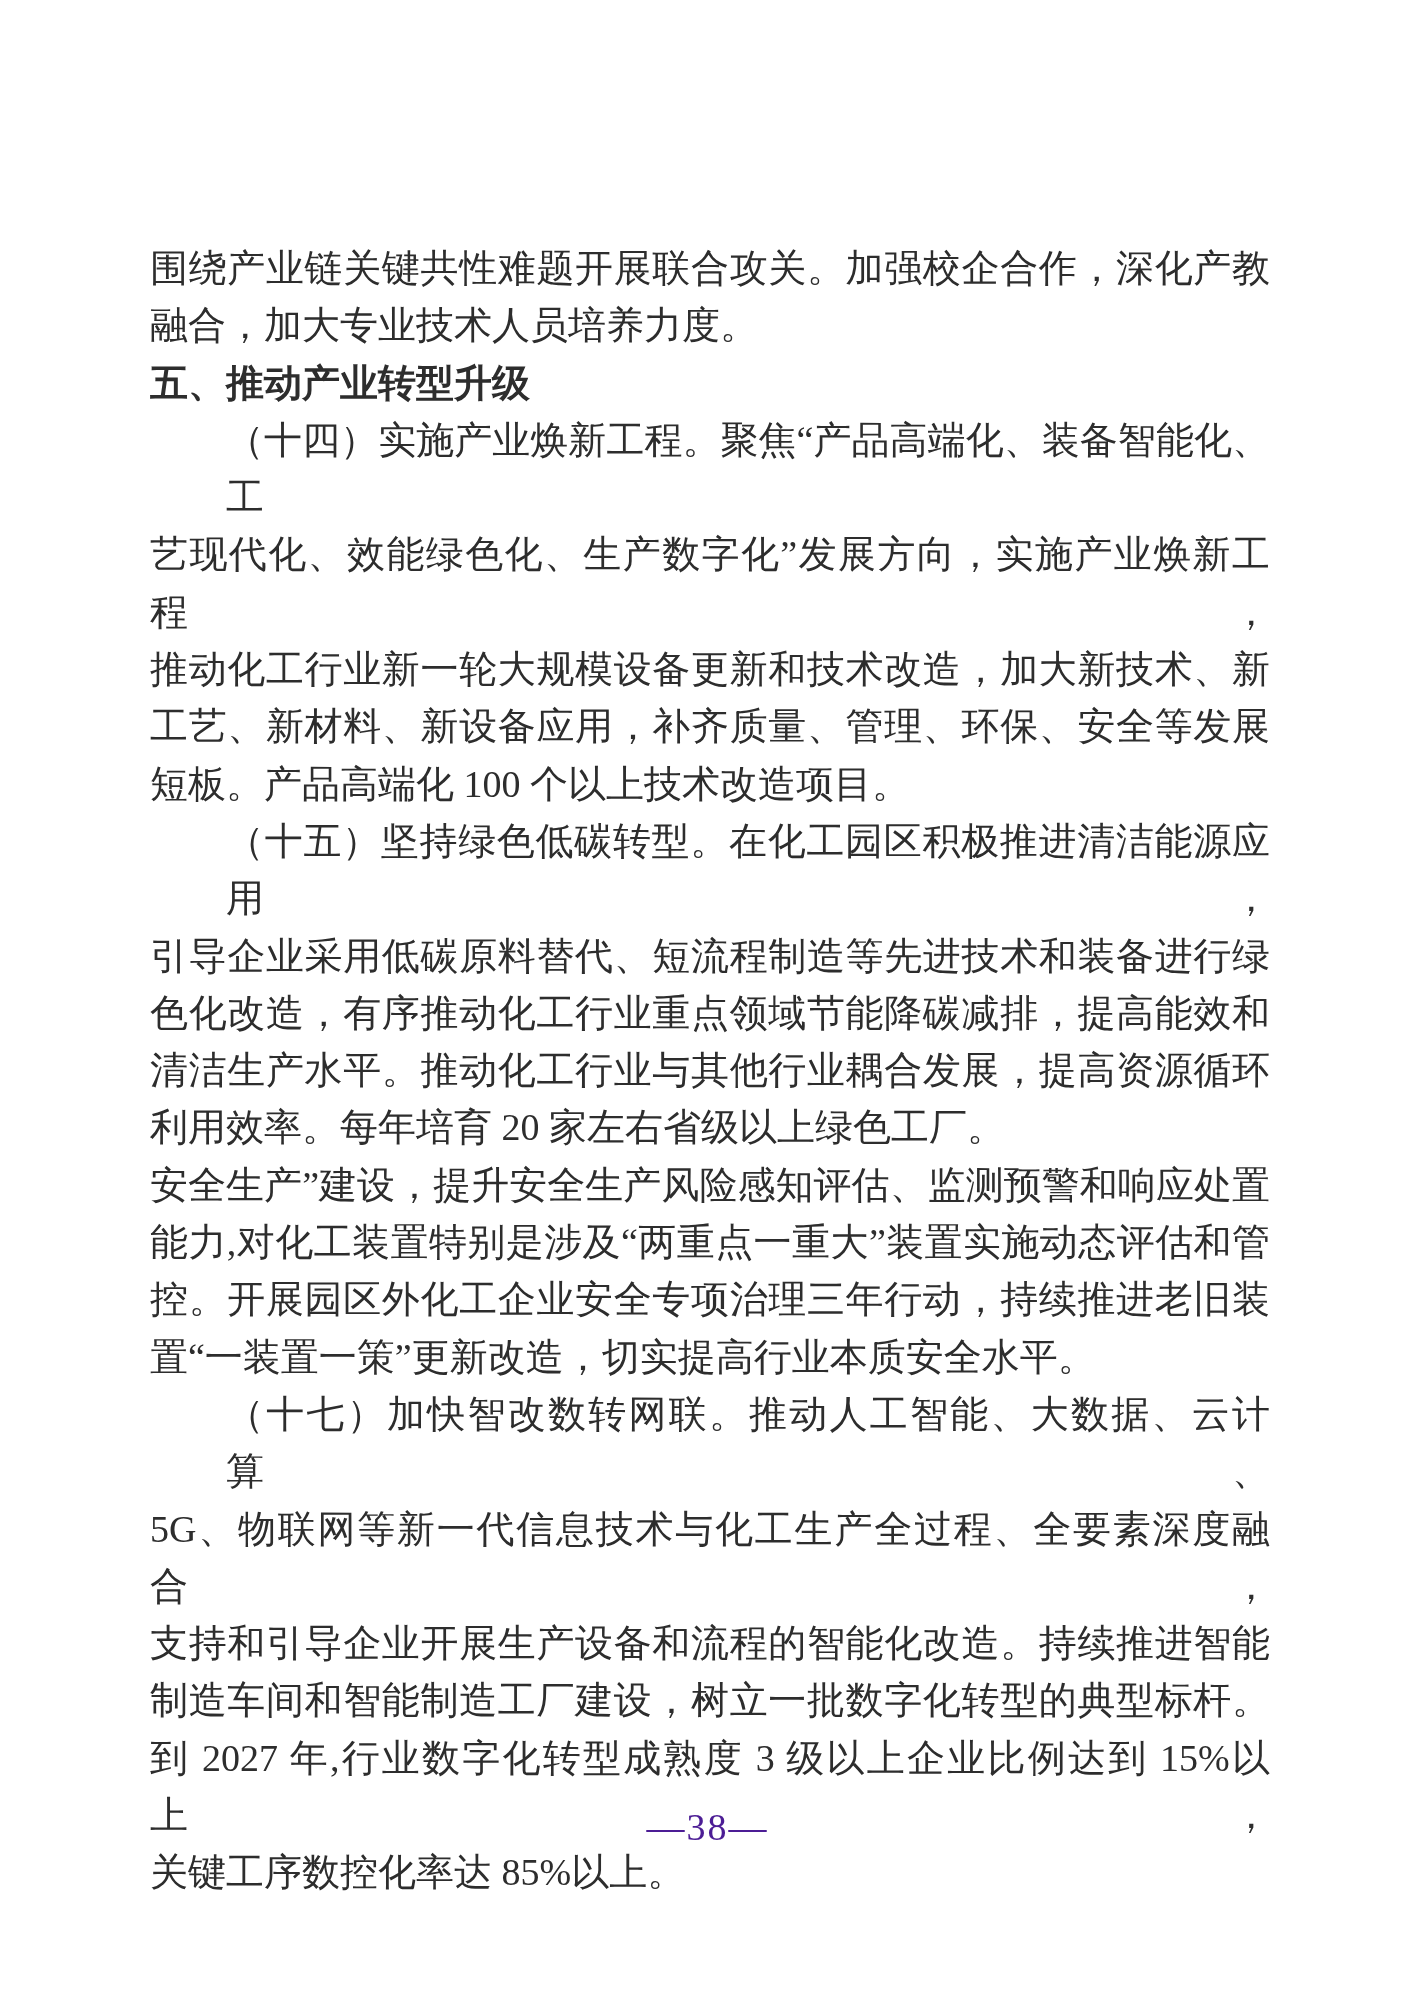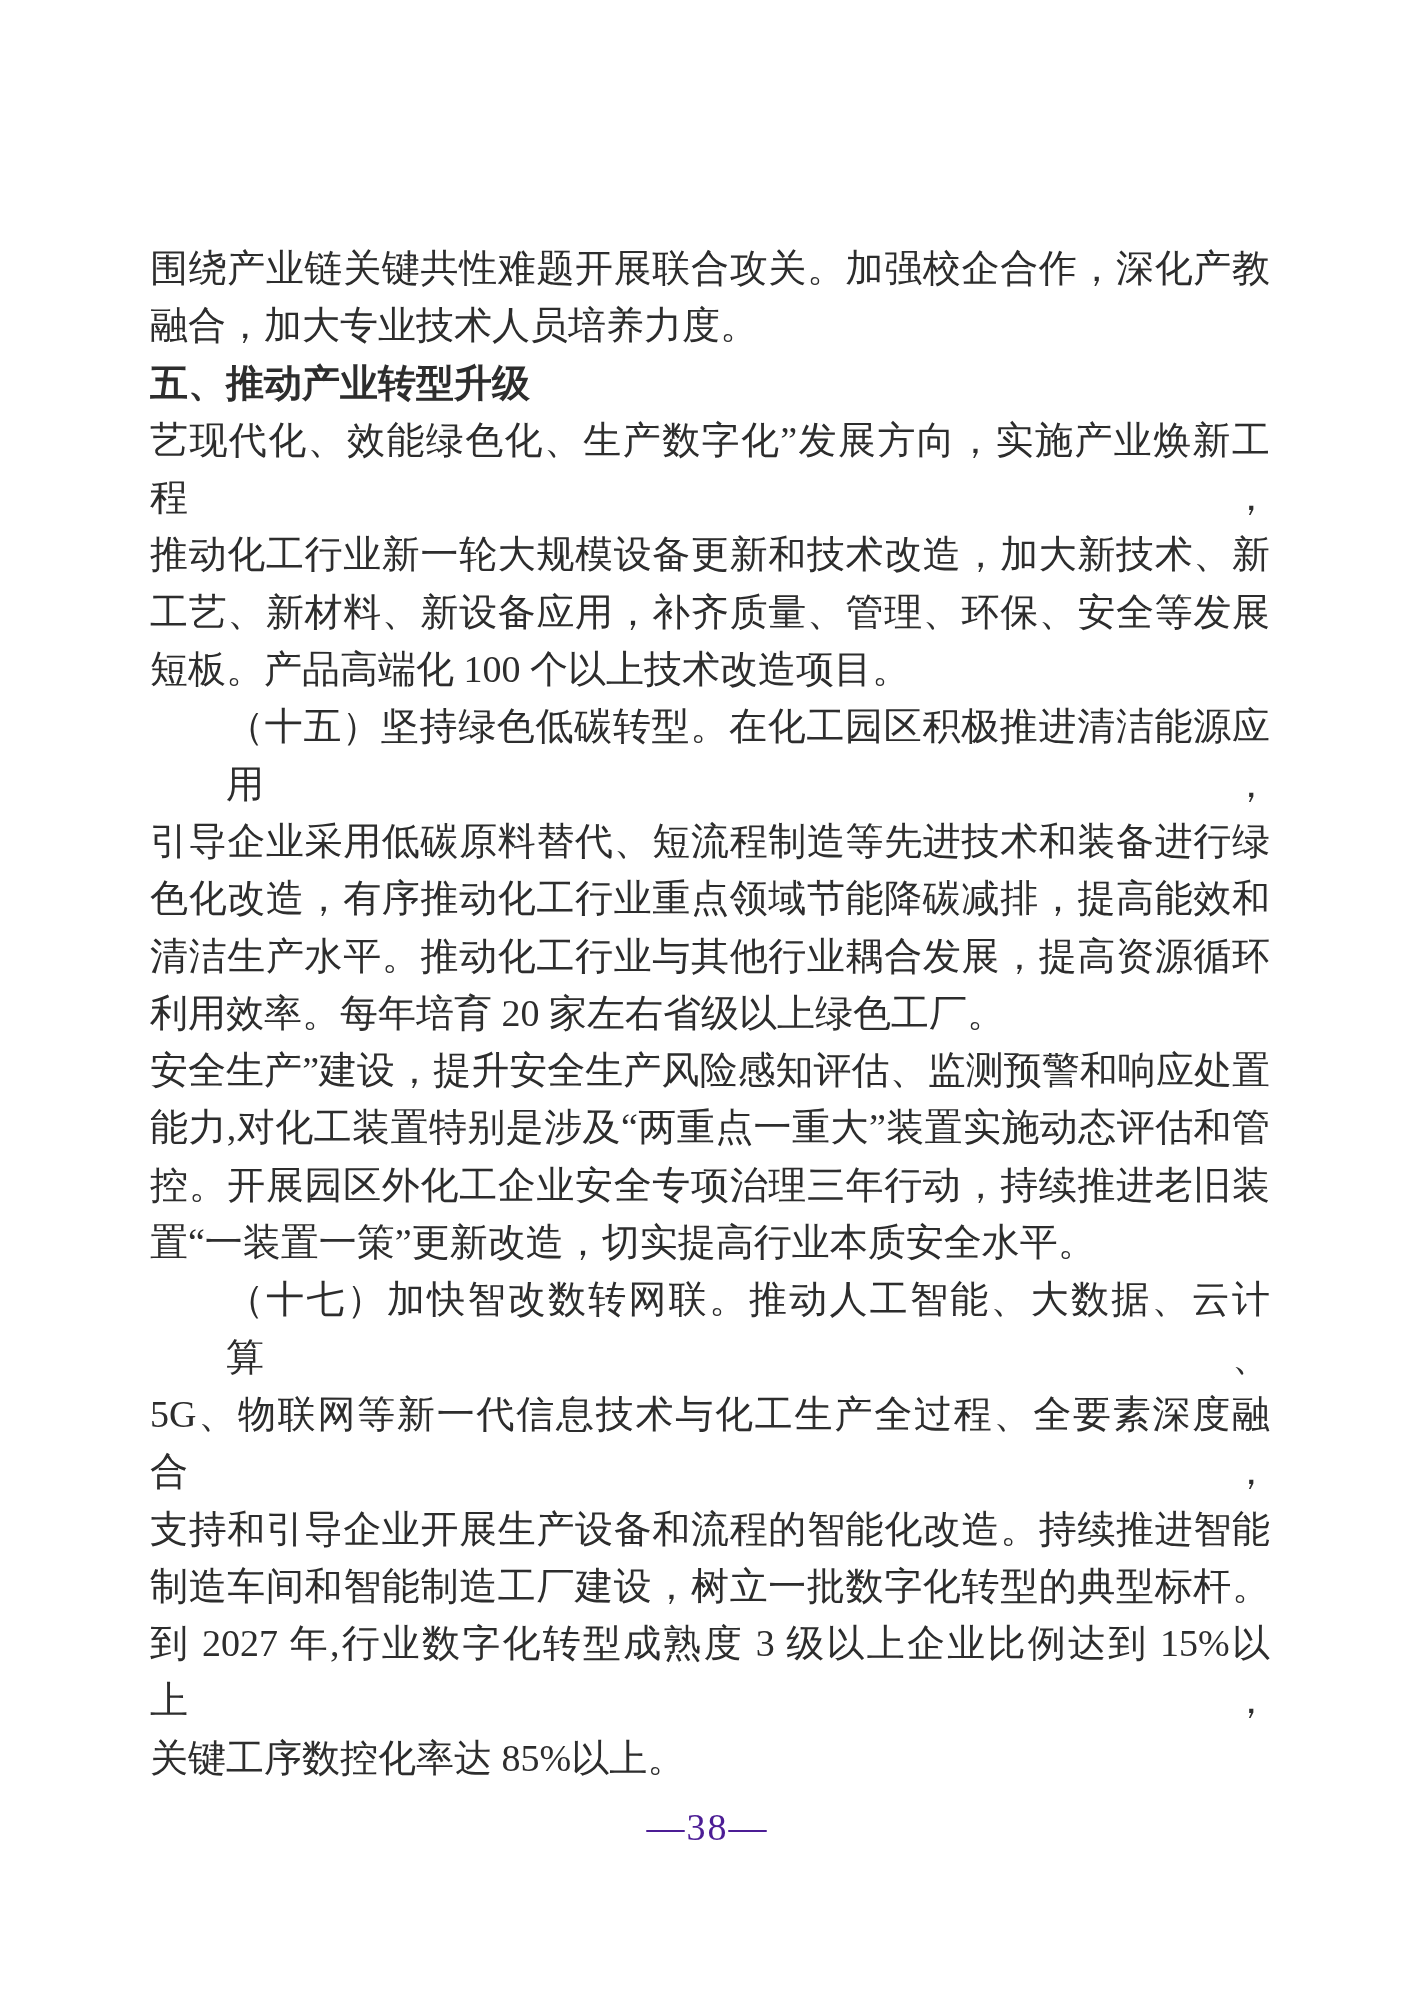--- a/index.html
+++ b/index.html
@@ -48,20 +48,21 @@
   }
 </style>
 </head>
 <body>
 
 <div class="page">
   <div class="content" id="doc-body">
       <div class="line align-justify"><span class="seg-regular">围绕产业链关键共性难题开展联合攻关。加强校企合作，深化产教</span></div>
       <div class="line align-left"><span class="seg-regular">融合，加大专业技术人员培养力度。</span></div>
       <div class="line align-left"><span class="seg-bold">五、推动产业转型升级</span></div>
+      <div class="line align-justify indent-para"><span class="seg-regular">（十四）实施产业焕新工程。聚焦“产品高端化、装备智能化、工</span></div>
       <div class="line align-justify"><span class="seg-regular">艺现代化、效能绿色化、生产数字化”发展方向，实施产业焕新工程，</span></div>
       <div class="line align-justify"><span class="seg-regular">推动化工行业新一轮大规模设备更新和技术改造，加大新技术、新</span></div>
       <div class="line align-justify"><span class="seg-regular">工艺、新材料、新设备应用，补齐质量、管理、环保、安全等发展</span></div>
       <div class="line align-left"><span class="seg-regular">短板。产品高端化 100 个以上技术改造项目。</span></div>
       <div class="line align-justify indent-para"><span class="seg-regular">（十五）坚持绿色低碳转型。在化工园区积极推进清洁能源应用，</span></div>
       <div class="line align-justify"><span class="seg-regular">引导企业采用低碳原料替代、短流程制造等先进技术和装备进行绿</span></div>
       <div class="line align-justify"><span class="seg-regular">色化改造，有序推动化工行业重点领域节能降碳减排，提高能效和</span></div>
       <div class="line align-justify"><span class="seg-regular">清洁生产水平。推动化工行业与其他行业耦合发展，提高资源循环</span></div>
       <div class="line align-left"><span class="seg-regular">利用效率。每年培育 20 家左右省级以上绿色工厂。</span></div>
       <div class="line align-justify"><span class="seg-regular">安全生产”建设，提升安全生产风险感知评估、监测预警和响应处置</span></div>

